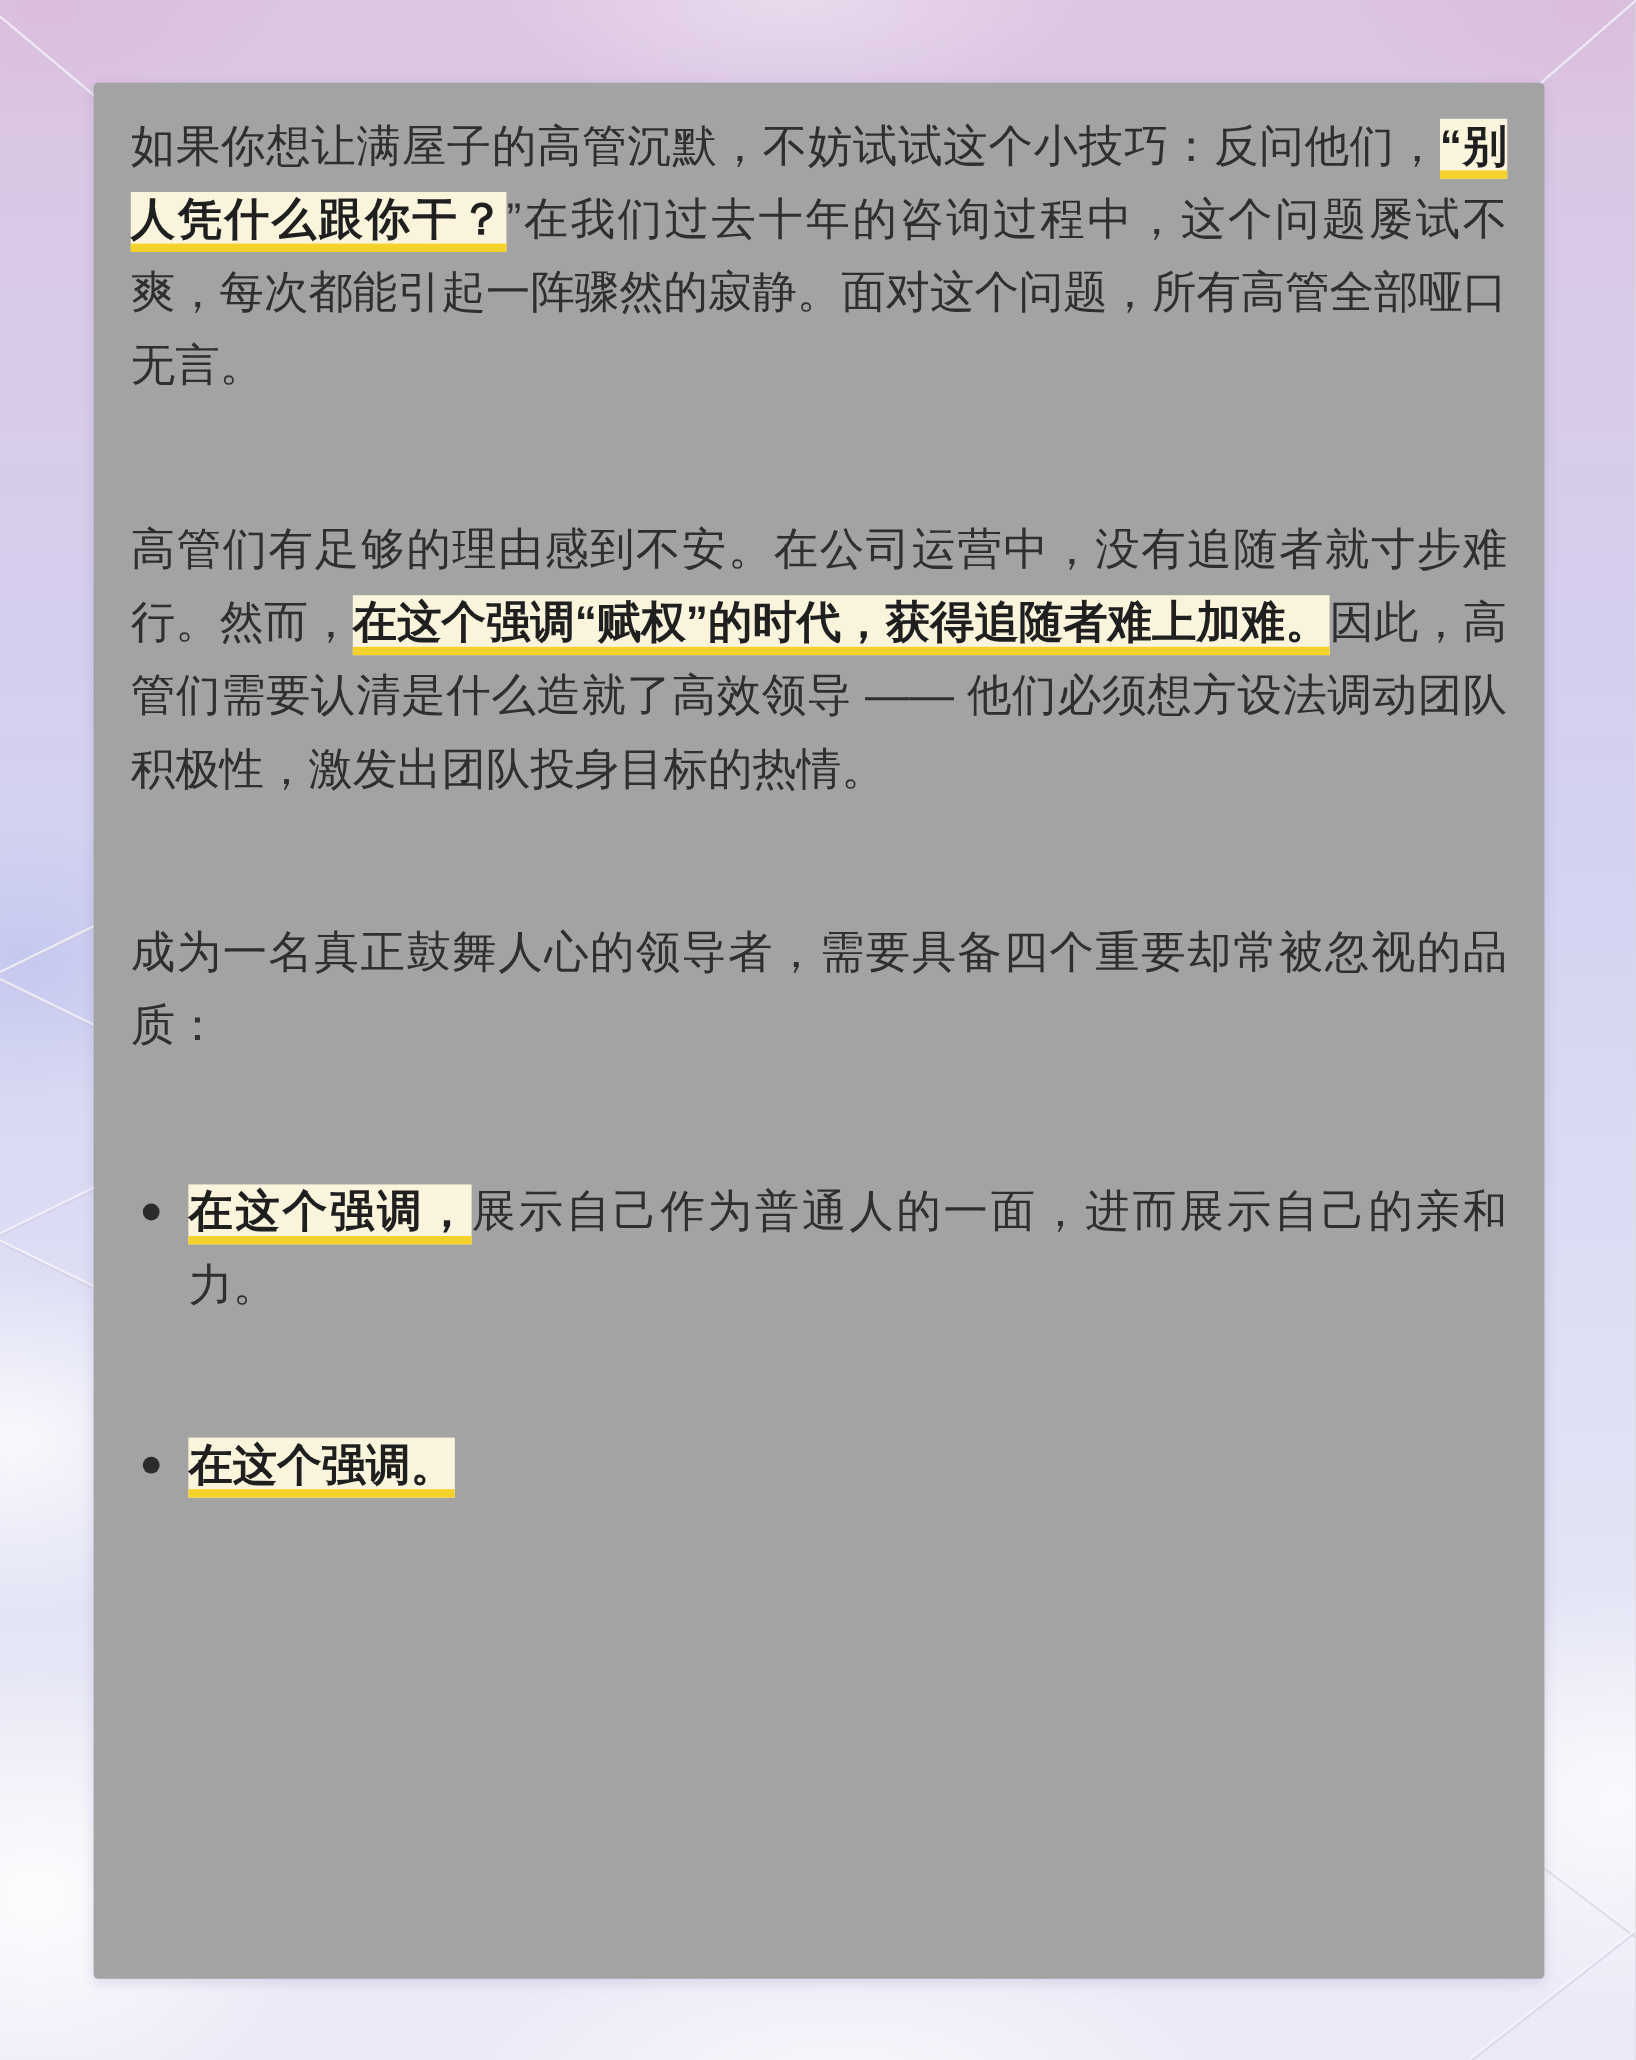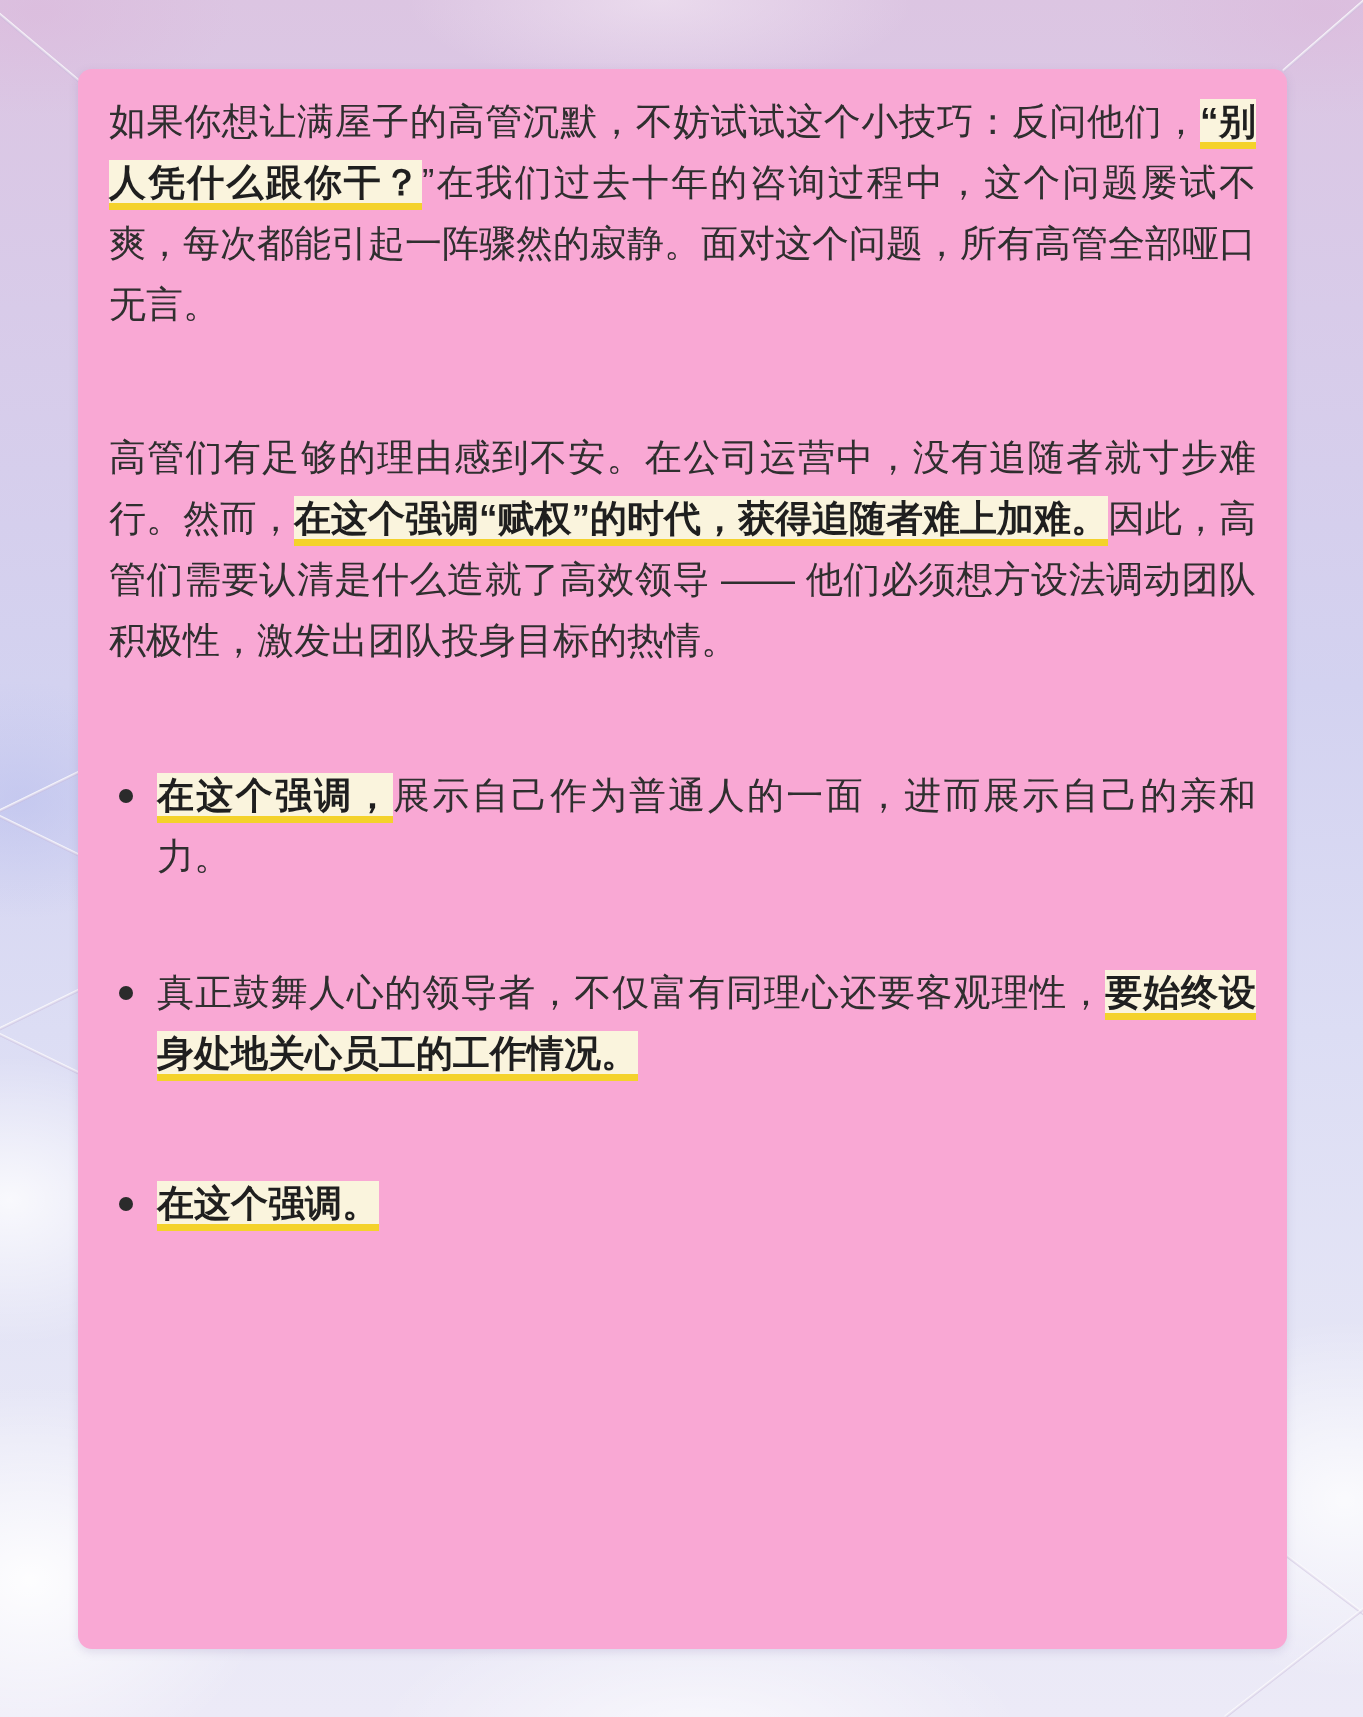--- a/index.html
+++ b/index.html
@@ -43,22 +43,22 @@
   .fl-br1 { left: 1284px; top: 1552px; width: 130px; transform: rotate(37deg);  transform-origin: left top; }
   .fl-br2 { left: 1224px; top: 1716px; width: 190px; transform: rotate(-38deg); transform-origin: left top; }
 
   
   .card {
     position: absolute;
     left: 78px;
     top: 69px;
     width: 1209px;
     height: 1580px;
-    background: #f9a8d4;
-    border-radius: 14px;
+    background: #a3a3a3;
+    border-radius: 4px;
     box-shadow: 0 3px 10px rgba(120,100,160,0.18);
     padding: 22px 31px 0 31px;
     overflow: hidden;
   }
 
   .article {
     width: 1147px;
     color: #2f2f2f;
     font-size: 37px;
     line-height: 61px;
@@ -112,33 +112,30 @@
   <div class="fold-line fl-br2"></div>
 </div>
 
 <div class="card">
   <div class="article">
 
     <p class="para"><span>如果你想让满屋子的高管沉默，不妨试试这个小技巧：反问他们，</span><span class="hl">“别人凭什么跟你干？</span><span>”在我们过去十年的咨询过程中，这个问题屡试不爽，每次都能引起一阵骤然的寂静。面对这个问题，所有高管全部哑口无言。</span></p>
 
     <p class="para"><span>高管们有足够的理由感到不安。在公司运营中，没有追随者就寸步难行。然而，</span><span class="hl">在这个强调“赋权”的时代，获得追随者难上加难。</span><span>因此，高管们需要认清是什么造就了高效领导 —— 他们必须想方设法调动团队积极性，激发出团队投身目标的热情。</span></p>
 
+    <p class="para"><span>成为一名真正鼓舞人心的领导者，需要具备四个重要却常被忽视的品质：</span></p>
 
     <ul class="bullets">
 
       <li class="bullet">
         <span class="dot"></span>
         <p class="btext"><span class="hl">在这个强调，</span><span>展示自己作为普通人的一面，进而展示自己的亲和力。</span></p>
       </li>
 
 
-      <li class="bullet">
-        <span class="dot"></span>
-        <p class="btext"><span>真正鼓舞人心的领导者，不仅富有同理心还要客观理性，</span><span class="hl">要始终设身处地关心员工的工作情况。</span></p>
-      </li>
 
       <li class="bullet">
         <span class="dot"></span>
         <p class="btext"><span class="hl">在这个强调。</span></p>
       </li>
 
     </ul>
   </div>
 </div>
 

